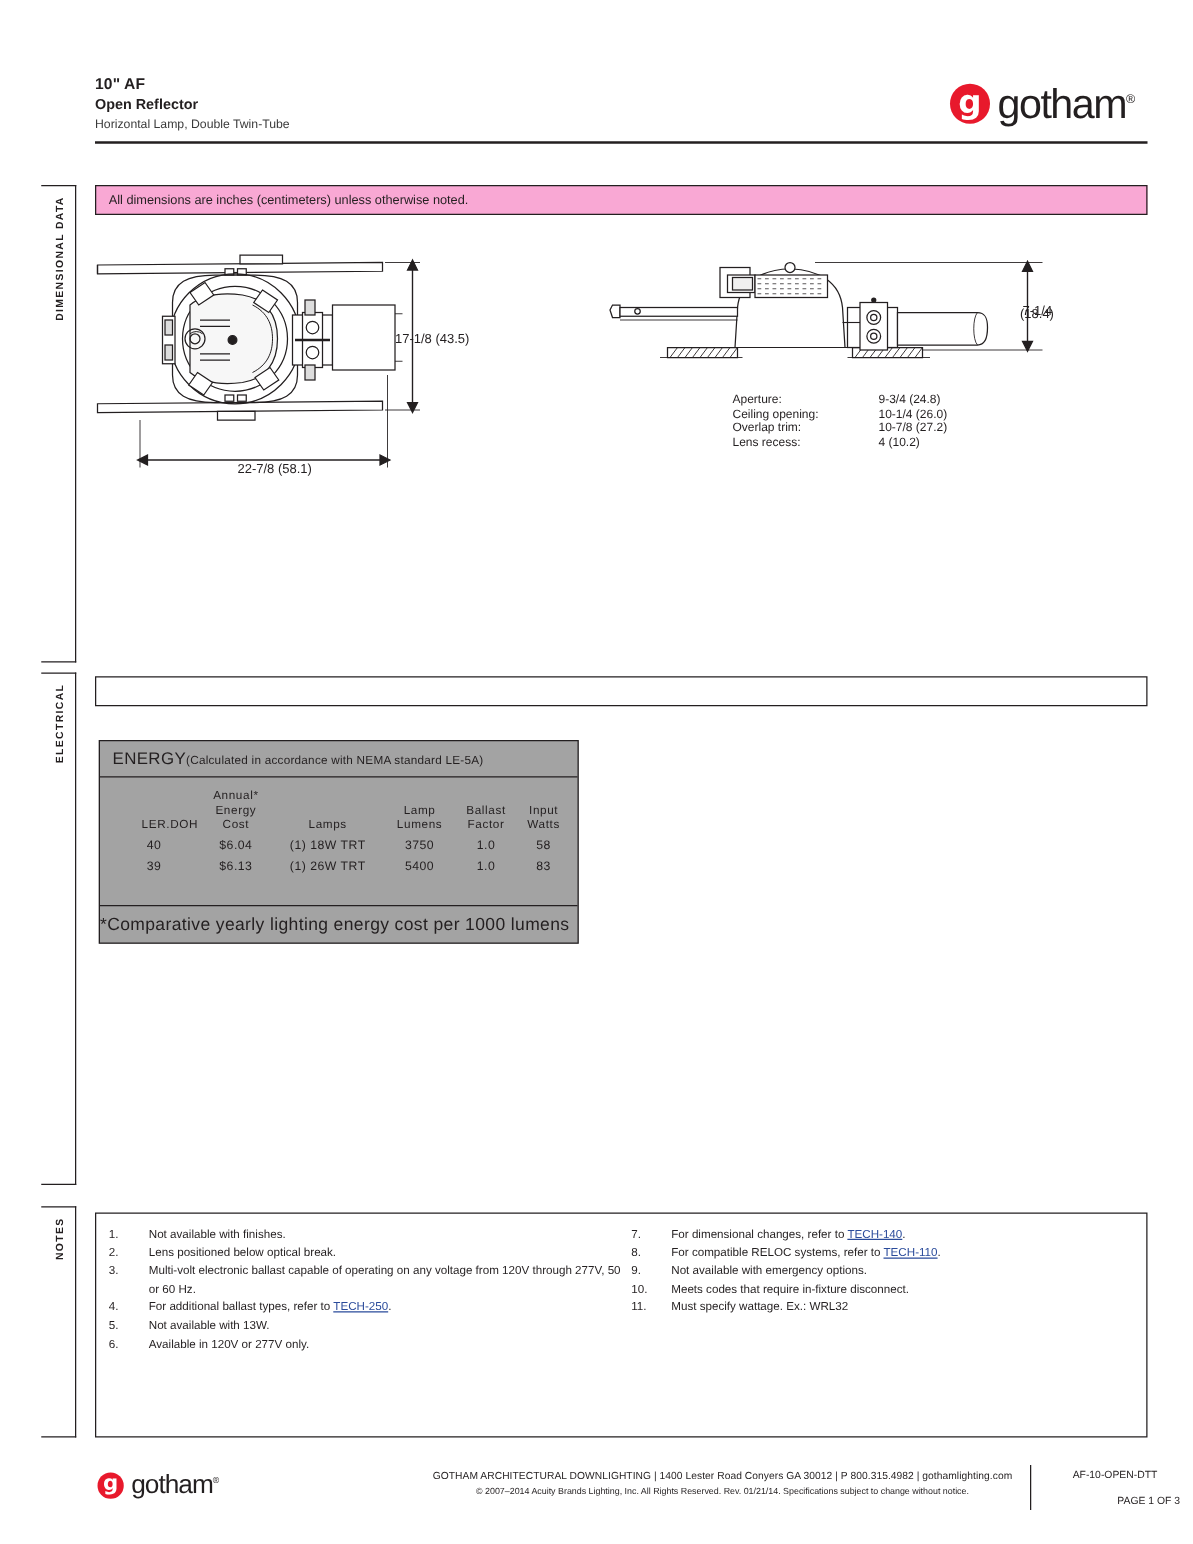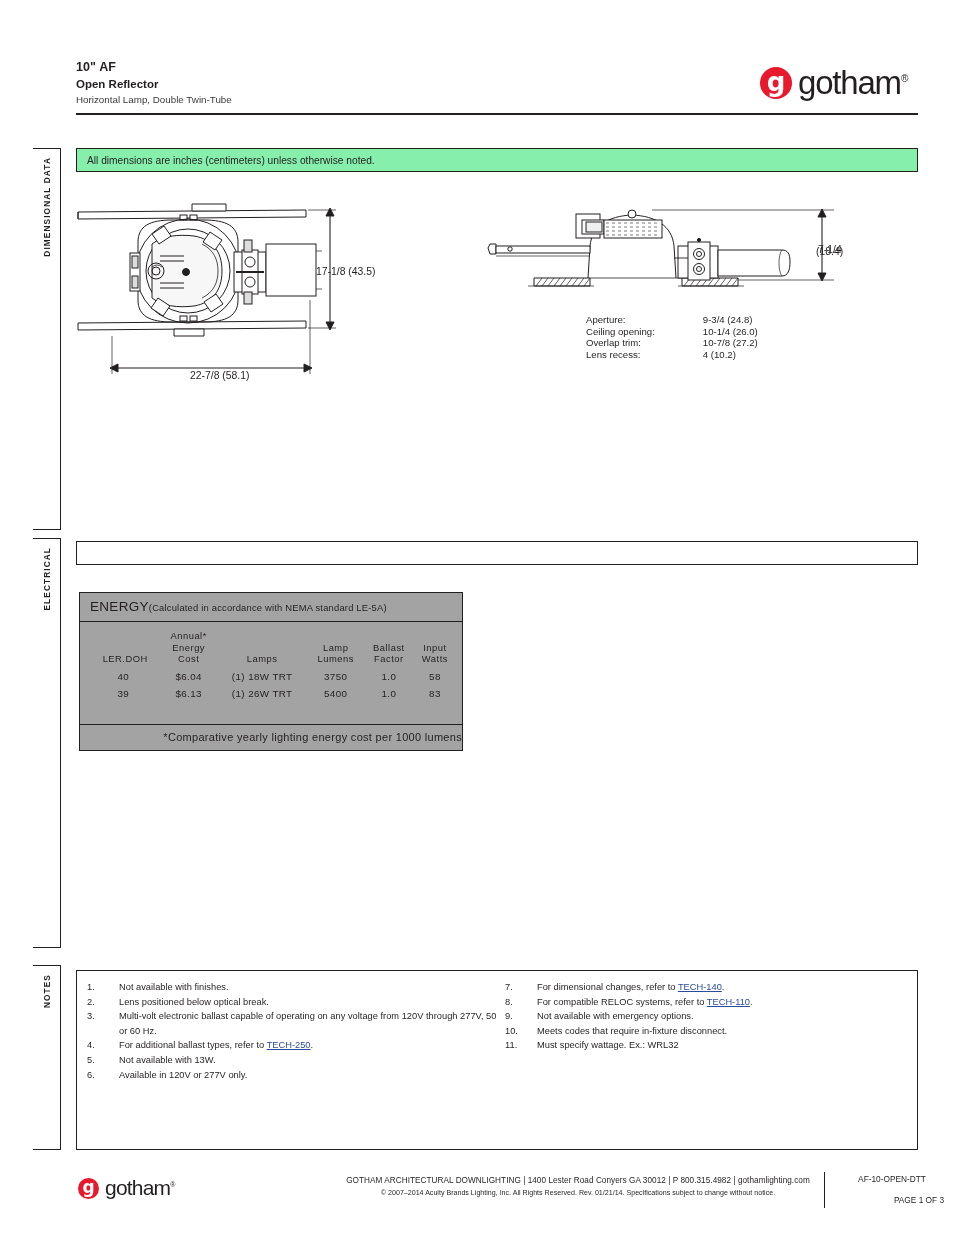--- a/index.html
+++ b/index.html
@@ -53,21 +53,21 @@
   .tab-note { top: 965px;  height: 185px; }
 
   
   .banner {
     position: absolute; left: 76px; width: 842px;
     border: 1.3px solid #231f20;
     font-size: 10.2px; color: #231f20;
     display: flex; align-items: center;
     padding-left: 10px;
   }
-  .banner-dim  { top: 148px; height: 24px; background: #86efac; }
+  .banner-dim  { top: 148px; height: 24px; background: #f9a8d4; }
   .banner-elec { top: 541px; height: 24px; background: #ffffff; }
 
   
   .draw { position: absolute; }
   .dimtext { position: absolute; font-size: 10.4px; color: #231f20; white-space: nowrap; }
 
   
   .specs { position: absolute; left: 586px; top: 314px; font-size: 9.6px; line-height: 11.6px; }
   .specs table { border-collapse: collapse; }
   .specs td { padding: 0; font-size: 9.6px; white-space: nowrap; }
@@ -90,24 +90,24 @@
   .energy-body th {
     font-weight: normal; font-size: 9.4px; letter-spacing: .5px;
     vertical-align: bottom; padding: 0 2px 3px 2px; line-height: 11.5px; margin-top: 29px;
   }
   .energy-body td {
     font-size: 9.8px; letter-spacing: .4px; text-align: center;
     padding: 3px 2px; white-space: nowrap;
   }
   .energy-foot {
     border-top: 1.6px solid #231f20;
-    padding: 6px 0 7px 0; text-align: right;
-    font-size: 11px; letter-spacing: .3px;
-  }
-  .th-c1 { text-align: center; padding-left: 6px !important; }
+    padding: 6px 0 7px 0; text-align: left;
+    font-size: 14px; letter-spacing: .3px;
+  }
+  .th-c1 { text-align: right; padding-left: 6px !important; }
   .td-c1 { text-align: center; }
 
   
   .notes {
     position: absolute; left: 76px; top: 970px; width: 842px; height: 180px;
     border: 1.3px solid #231f20; background: #ffffff;
   }
   .notes-head {
     height: 25px; background: #e9e9e9;
     border-bottom: 1.3px solid #231f20;

